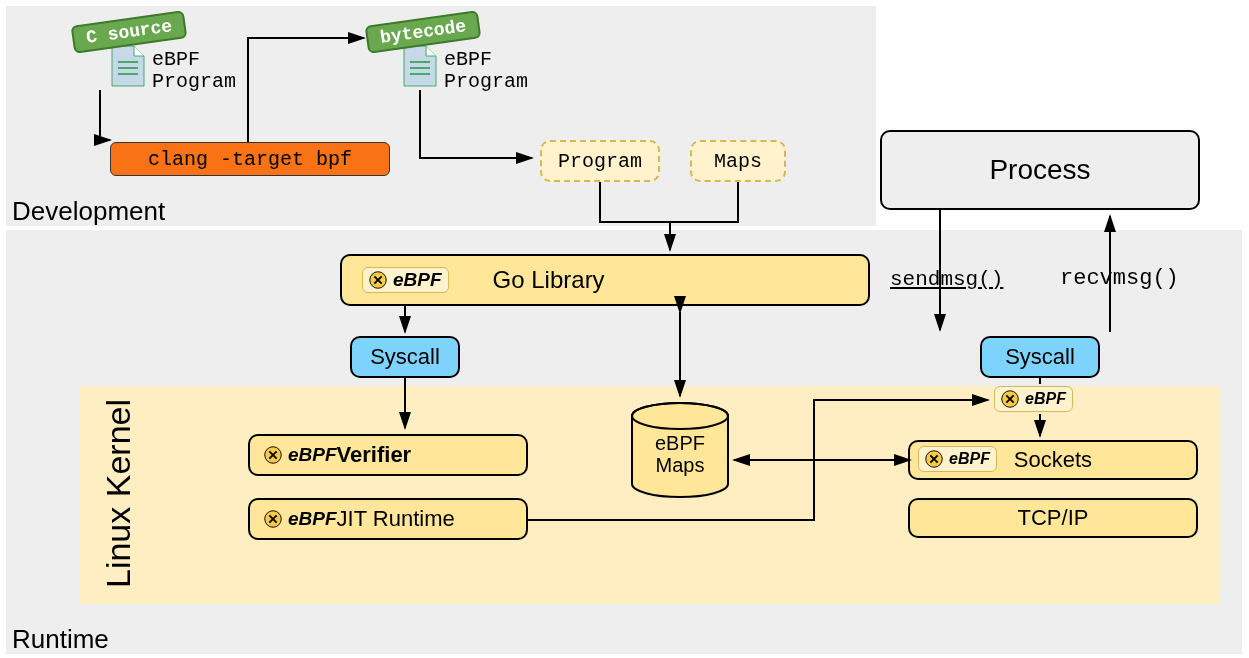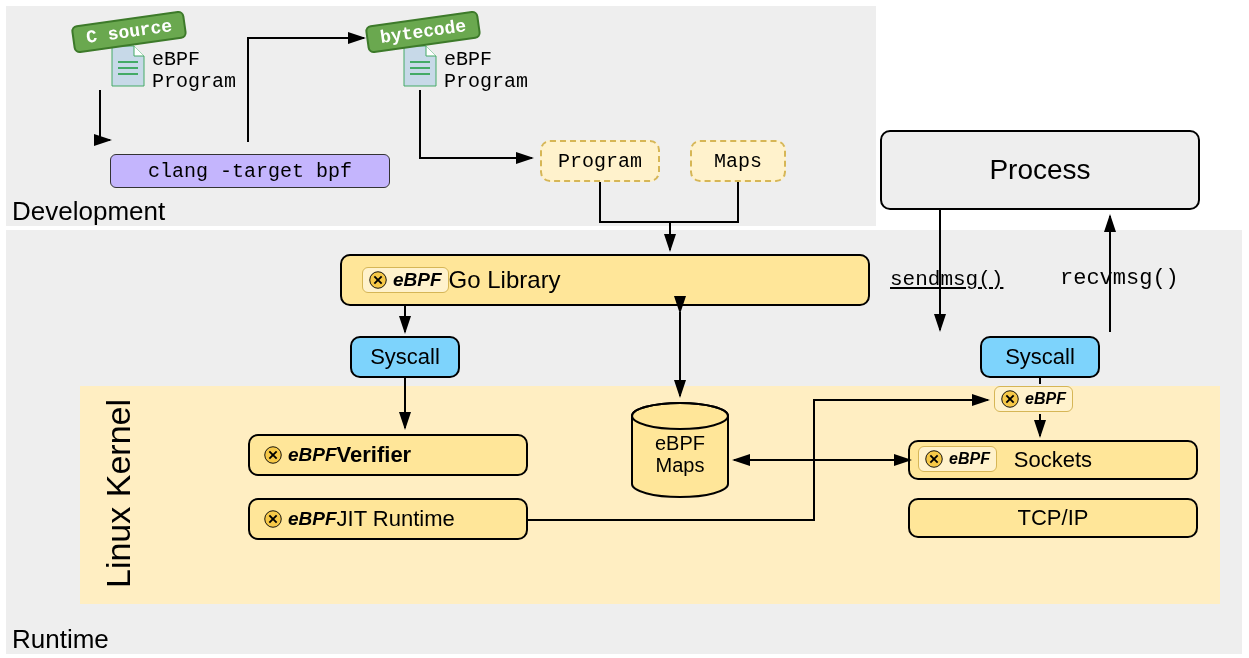--- a/index.html
+++ b/index.html
@@ -18,21 +18,21 @@
     position:absolute;
     border:2px solid #000;
     border-radius:10px;
     display:flex;align-items:center;justify-content:center;
     text-align:center;
     box-sizing:border-box;
   }
   .yellow{background:#ffe699;}
   .grey{background:#7dd3fc;}
   .lightgrey{background:#eee;}
-  .purple{background:#c4b5fd;border-radius:6px;margin-top:12px;}
+  .purple{background:#f97316;border-radius:6px;}
   .dashed{border:2px dashed #d6b656;background:#fff2cc;}
   .kernel-bg{background:#ffeec2;border:none;border-radius:0;}
   .vlabel{position:absolute;transform:rotate(-90deg);transform-origin:left top;font-size:34px;}
   .tag{
     position:absolute;background:#6aa84f;border:2px solid #3d7a2a;
     border-radius:6px;color:#fff;font-weight:bold;font-size:18px;
     padding:2px 12px 2px 12px;transform:rotate(-8deg);font-family:"Courier New",monospace;
   }
   .doc-icon{position:absolute;}
   .small-txt{position:absolute;font-size:20px;font-family:"Courier New",monospace;}
@@ -96,21 +96,21 @@
 
 <div class="box yellow" style="left:340px;top:254px;width:530px;height:52px;justify-content:flex-start;padding-left:20px;">
   <span class="ebpf-chip">
     <svg class="bee" viewBox="0 0 24 24">
         <circle cx="12" cy="12" r="9" fill="#f7c948" stroke="#000"></circle>
         <line x1="8" y1="8" x2="16" y2="16" stroke="#000" stroke-width="2"></line>
         <line x1="16" y1="8" x2="8" y2="16" stroke="#000" stroke-width="2"></line>
       </svg>
     <span class="ebpf-logo">eBPF</span>
   </span>
-  <span style="font-size:24px;"> Go Library</span>
+  <span style="font-size:24px;padding-left:44px;"> Go Library</span>
 </div>
 
 <div class="box grey" style="left:350px;top:336px;width:110px;height:42px;font-size:22px;">
   <span>Syscall</span>
 </div>
 
 <div class="box yellow" style="left:248px;top:434px;width:280px;height:42px;justify-content:flex-start;padding-left:12px;">
   <svg class="bee" viewBox="0 0 24 24">
       <circle cx="12" cy="12" r="9" fill="#f7c948" stroke="#000"></circle>
       <line x1="8" y1="8" x2="16" y2="16" stroke="#000" stroke-width="2"></line>

